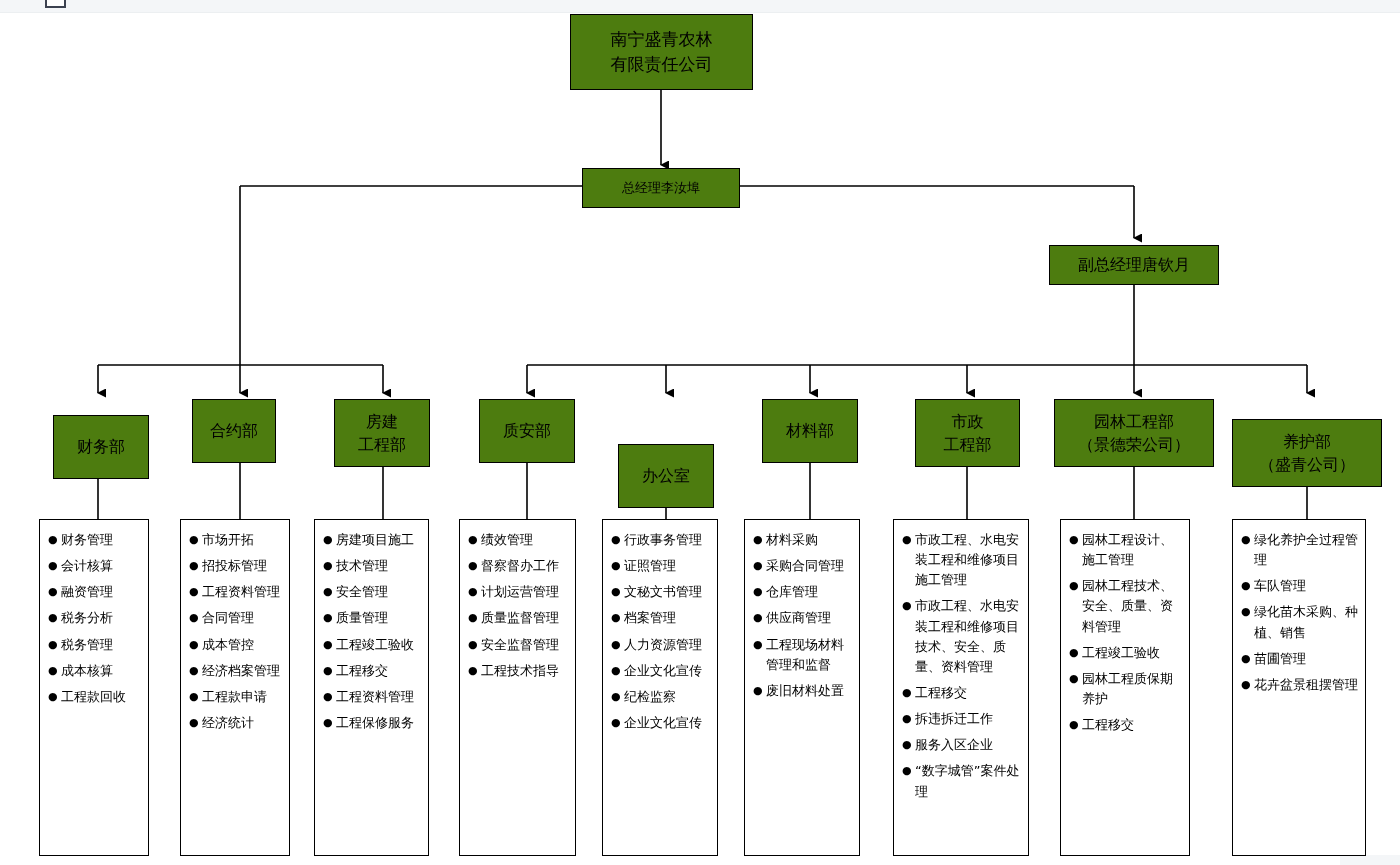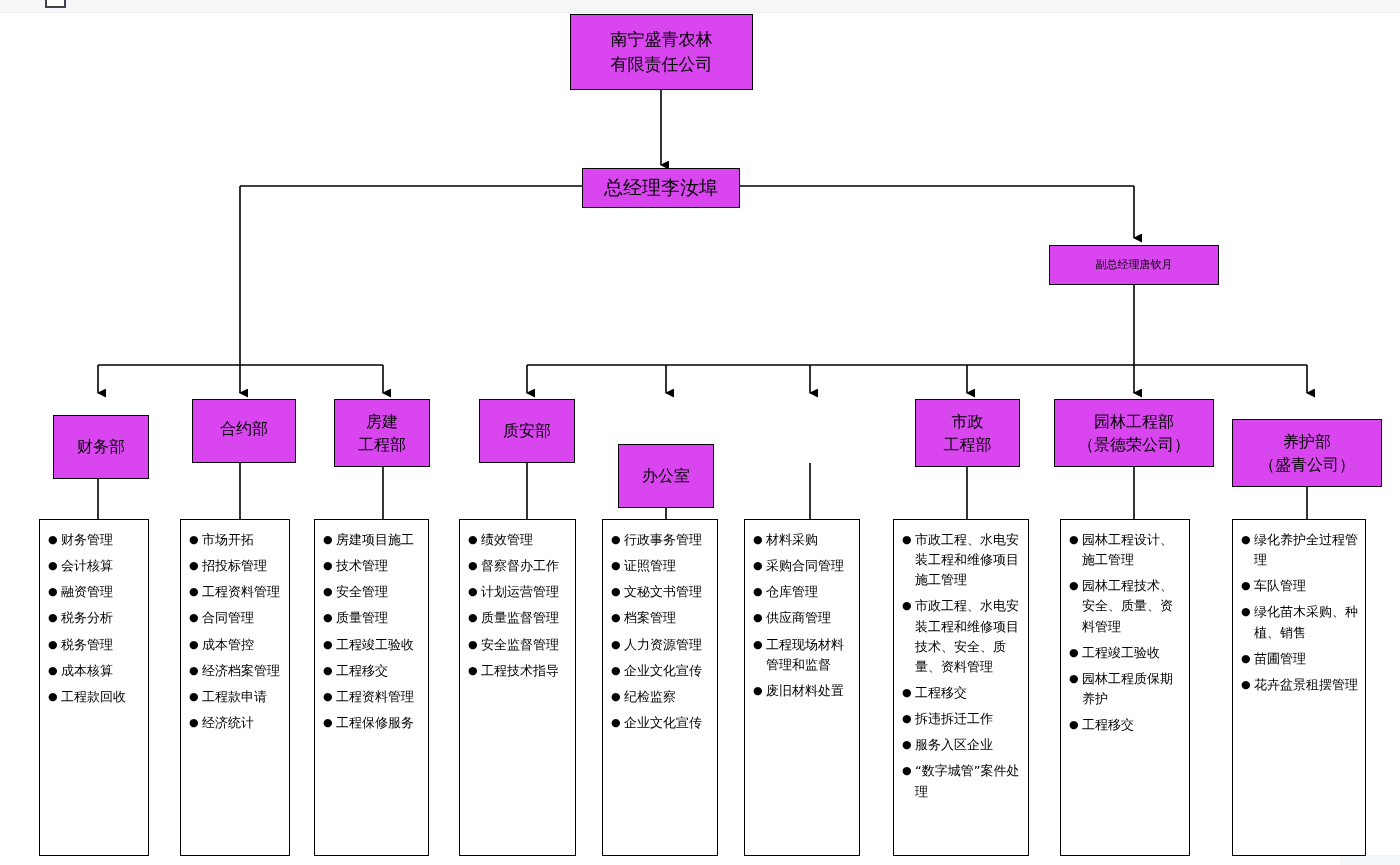--- a/index.html
+++ b/index.html
@@ -20,32 +20,32 @@
   .botstrip{
     position:absolute;left:1340px;top:855px;width:60px;height:10px;
     background:#f4f6f8;
   }
   #chart{position:absolute;left:0;top:0;width:1400px;height:865px;}
   svg.lines{position:absolute;left:0;top:0;width:1400px;height:865px;}
 
   .box{
     position:absolute;
     border:1px solid #000000;
-    background:#d946ef;
+    background:#4d7c0f;
     box-sizing:border-box;
     display:flex;align-items:center;justify-content:center;
     text-align:center;
     line-height:1.45;
     color:#000000;
   }
   .box .txt{display:block;white-space:pre-line;}
 
   .node-company{font-size:17px;}
-  .node-gm{font-size:19px;}
-  .node-vgm{font-size:11px;}
+  .node-gm{font-size:13px;}
+  .node-vgm{font-size:16px;}
   .node-dept{font-size:16px;}
 
   .duty{
     position:absolute;
     border:1px solid #000000;
     background:#ffffff;
     box-sizing:border-box;
     padding:10px 6px 8px 8px;
     font-size:13px;
     line-height:1.55;
@@ -126,32 +126,35 @@
     <span class="txt">总经理李汝埠</span>
   </div>
 
   <div class="box node-vgm" style="left:1049px;top:245px;width:170px;height:40px;">
     <span class="txt">副总经理唐钦月</span>
   </div>
 
   <div class="box node-dept" style="left:53px;top:399px;width:96px;height:64px;margin-top:16px;">
     <span class="txt">财务部</span>
   </div>
-  <div class="box node-dept" style="left:192px;top:399px;width:104px;height:64px;font-family:Liberation Mono, monospace;">
+  <div class="box node-dept" style="left:192px;top:399px;width:84px;height:64px;">
     <span class="txt">合约部</span>
   </div>
   <div class="box node-dept" style="left:334px;top:399px;width:96px;height:68px;">
     <span class="txt">房建
 工程部</span>
   </div>
   <div class="box node-dept" style="left:479px;top:399px;width:96px;height:64px;">
     <span class="txt">质安部</span>
   </div>
   <div class="box node-dept" style="left:618px;top:399px;width:96px;height:64px;margin-top:45px;">
     <span class="txt">办公室</span>
+  </div>
+  <div class="box node-dept" style="left:762px;top:399px;width:96px;height:64px;">
+    <span class="txt">材料部</span>
   </div>
   <div class="box node-dept" style="left:915px;top:399px;width:105px;height:68px;">
     <span class="txt">市政
 工程部</span>
   </div>
   <div class="box node-dept" style="left:1054px;top:399px;width:160px;height:68px;">
     <span class="txt">园林工程部
 （景德荣公司）</span>
   </div>
   <div class="box node-dept" style="left:1232px;top:399px;width:150px;height:68px;margin-top:20px;">

